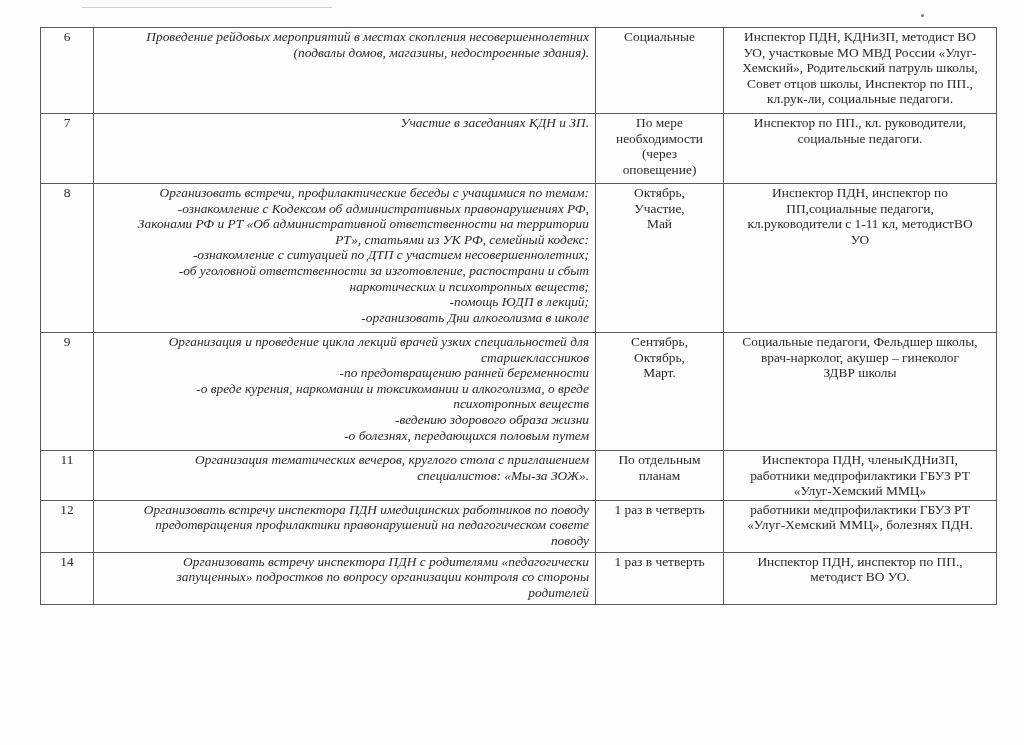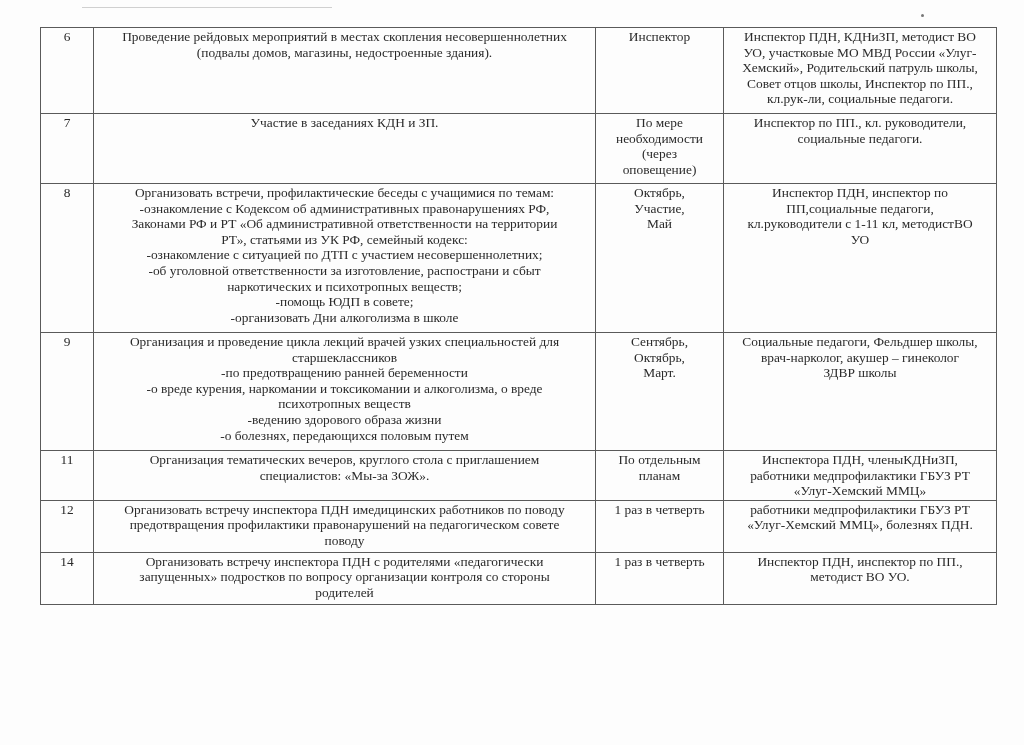--- a/index.html
+++ b/index.html
@@ -46,21 +46,22 @@
   table.plan td {
     border: 1px solid #5a5a5a;
     vertical-align: top;
     padding: 1px 6px 1px 6px;
   }
   td.num {
     text-align: center;
     padding-top: 2px;
   }
   td.event {
-    text-align: center;
+    text-align: right;
+    font-style: italic;
   }
   td.term {
     text-align: center;
     padding-left: 3px;
     padding-right: 3px;
   }
   td.resp {
     text-align: center;
   }
   .line { display: block; white-space: nowrap; }
@@ -81,21 +82,21 @@
     </colgroup>
     <tbody id="plan-body">
 
       <tr style="height:86px">
         <td class="num">6</td>
         <td class="event">
           <span class="line">Проведение рейдовых мероприятий в местах скопления несовершеннолетних</span>
           <span class="line">(подвалы домов, магазины, недостроенные здания).</span>
         </td>
         <td class="term">
-          <span class="line">Инспектор</span>
+          <span class="line">Социальные</span>
         </td>
         <td class="resp">
           <span class="line">Инспектор ПДН, КДНиЗП, методист ВО</span>
           <span class="line">УО, участковые МО МВД России «Улуг-</span>
           <span class="line">Хемский», Родительский патруль школы,</span>
           <span class="line">Совет отцов школы, Инспектор по ПП.,</span>
           <span class="line">кл.рук-ли, социальные педагоги.</span>
         </td>
       </tr>
 
@@ -119,21 +120,21 @@
       <tr style="height:149px">
         <td class="num">8</td>
         <td class="event">
           <span class="line">Организовать встречи, профилактические беседы с учащимися по темам:</span>
           <span class="line">-ознакомление с Кодексом об административных правонарушениях РФ,</span>
           <span class="line">Законами РФ и РТ «Об административной ответственности на территории</span>
           <span class="line">РТ», статьями из УК РФ, семейный кодекс:</span>
           <span class="line">-ознакомление с ситуацией по ДТП с участием несовершеннолетних;</span>
           <span class="line">-об уголовной ответственности за изготовление, распострани и сбыт</span>
           <span class="line">наркотических и психотропных веществ;</span>
-          <span class="line">-помощь ЮДП в совете;</span>
+          <span class="line">-помощь ЮДП в лекций;</span>
           <span class="line">-организовать Дни алкоголизма в школе</span>
         </td>
         <td class="term">
           <span class="line">Октябрь,</span>
           <span class="line">Участие,</span>
           <span class="line">Май</span>
         </td>
         <td class="resp">
           <span class="line">Инспектор ПДН, инспектор по</span>
           <span class="line">ПП,социальные педагоги,</span>

